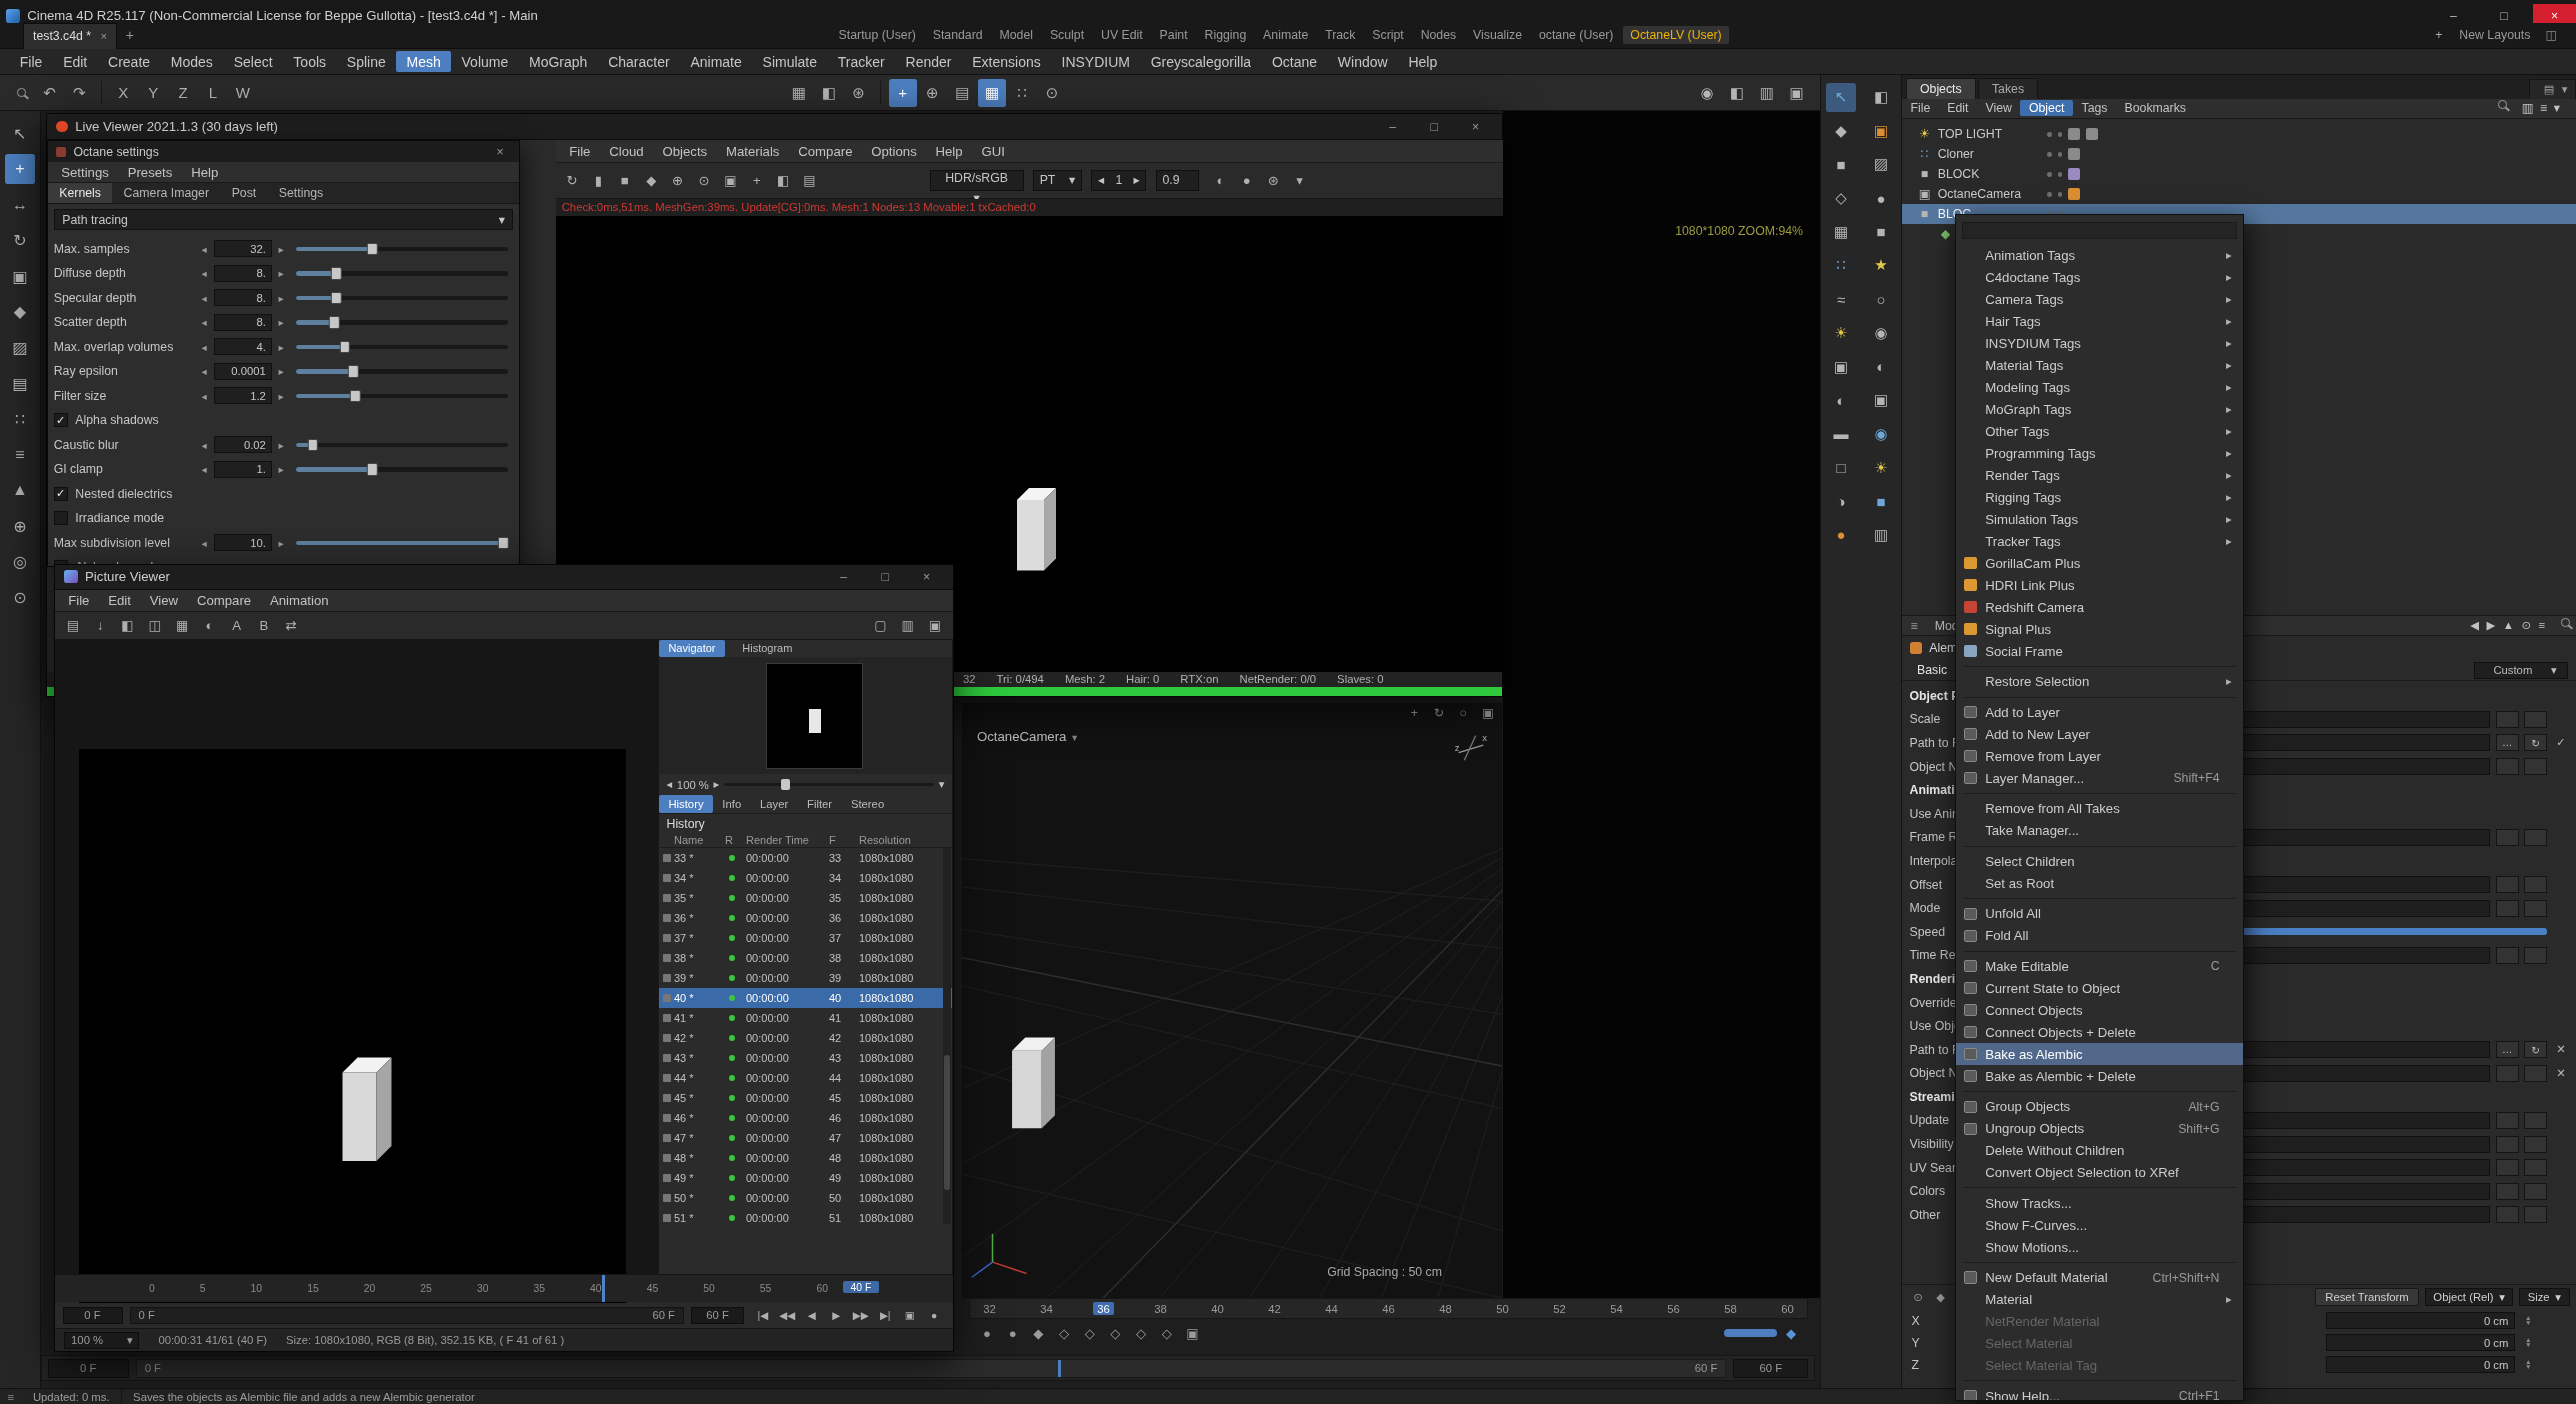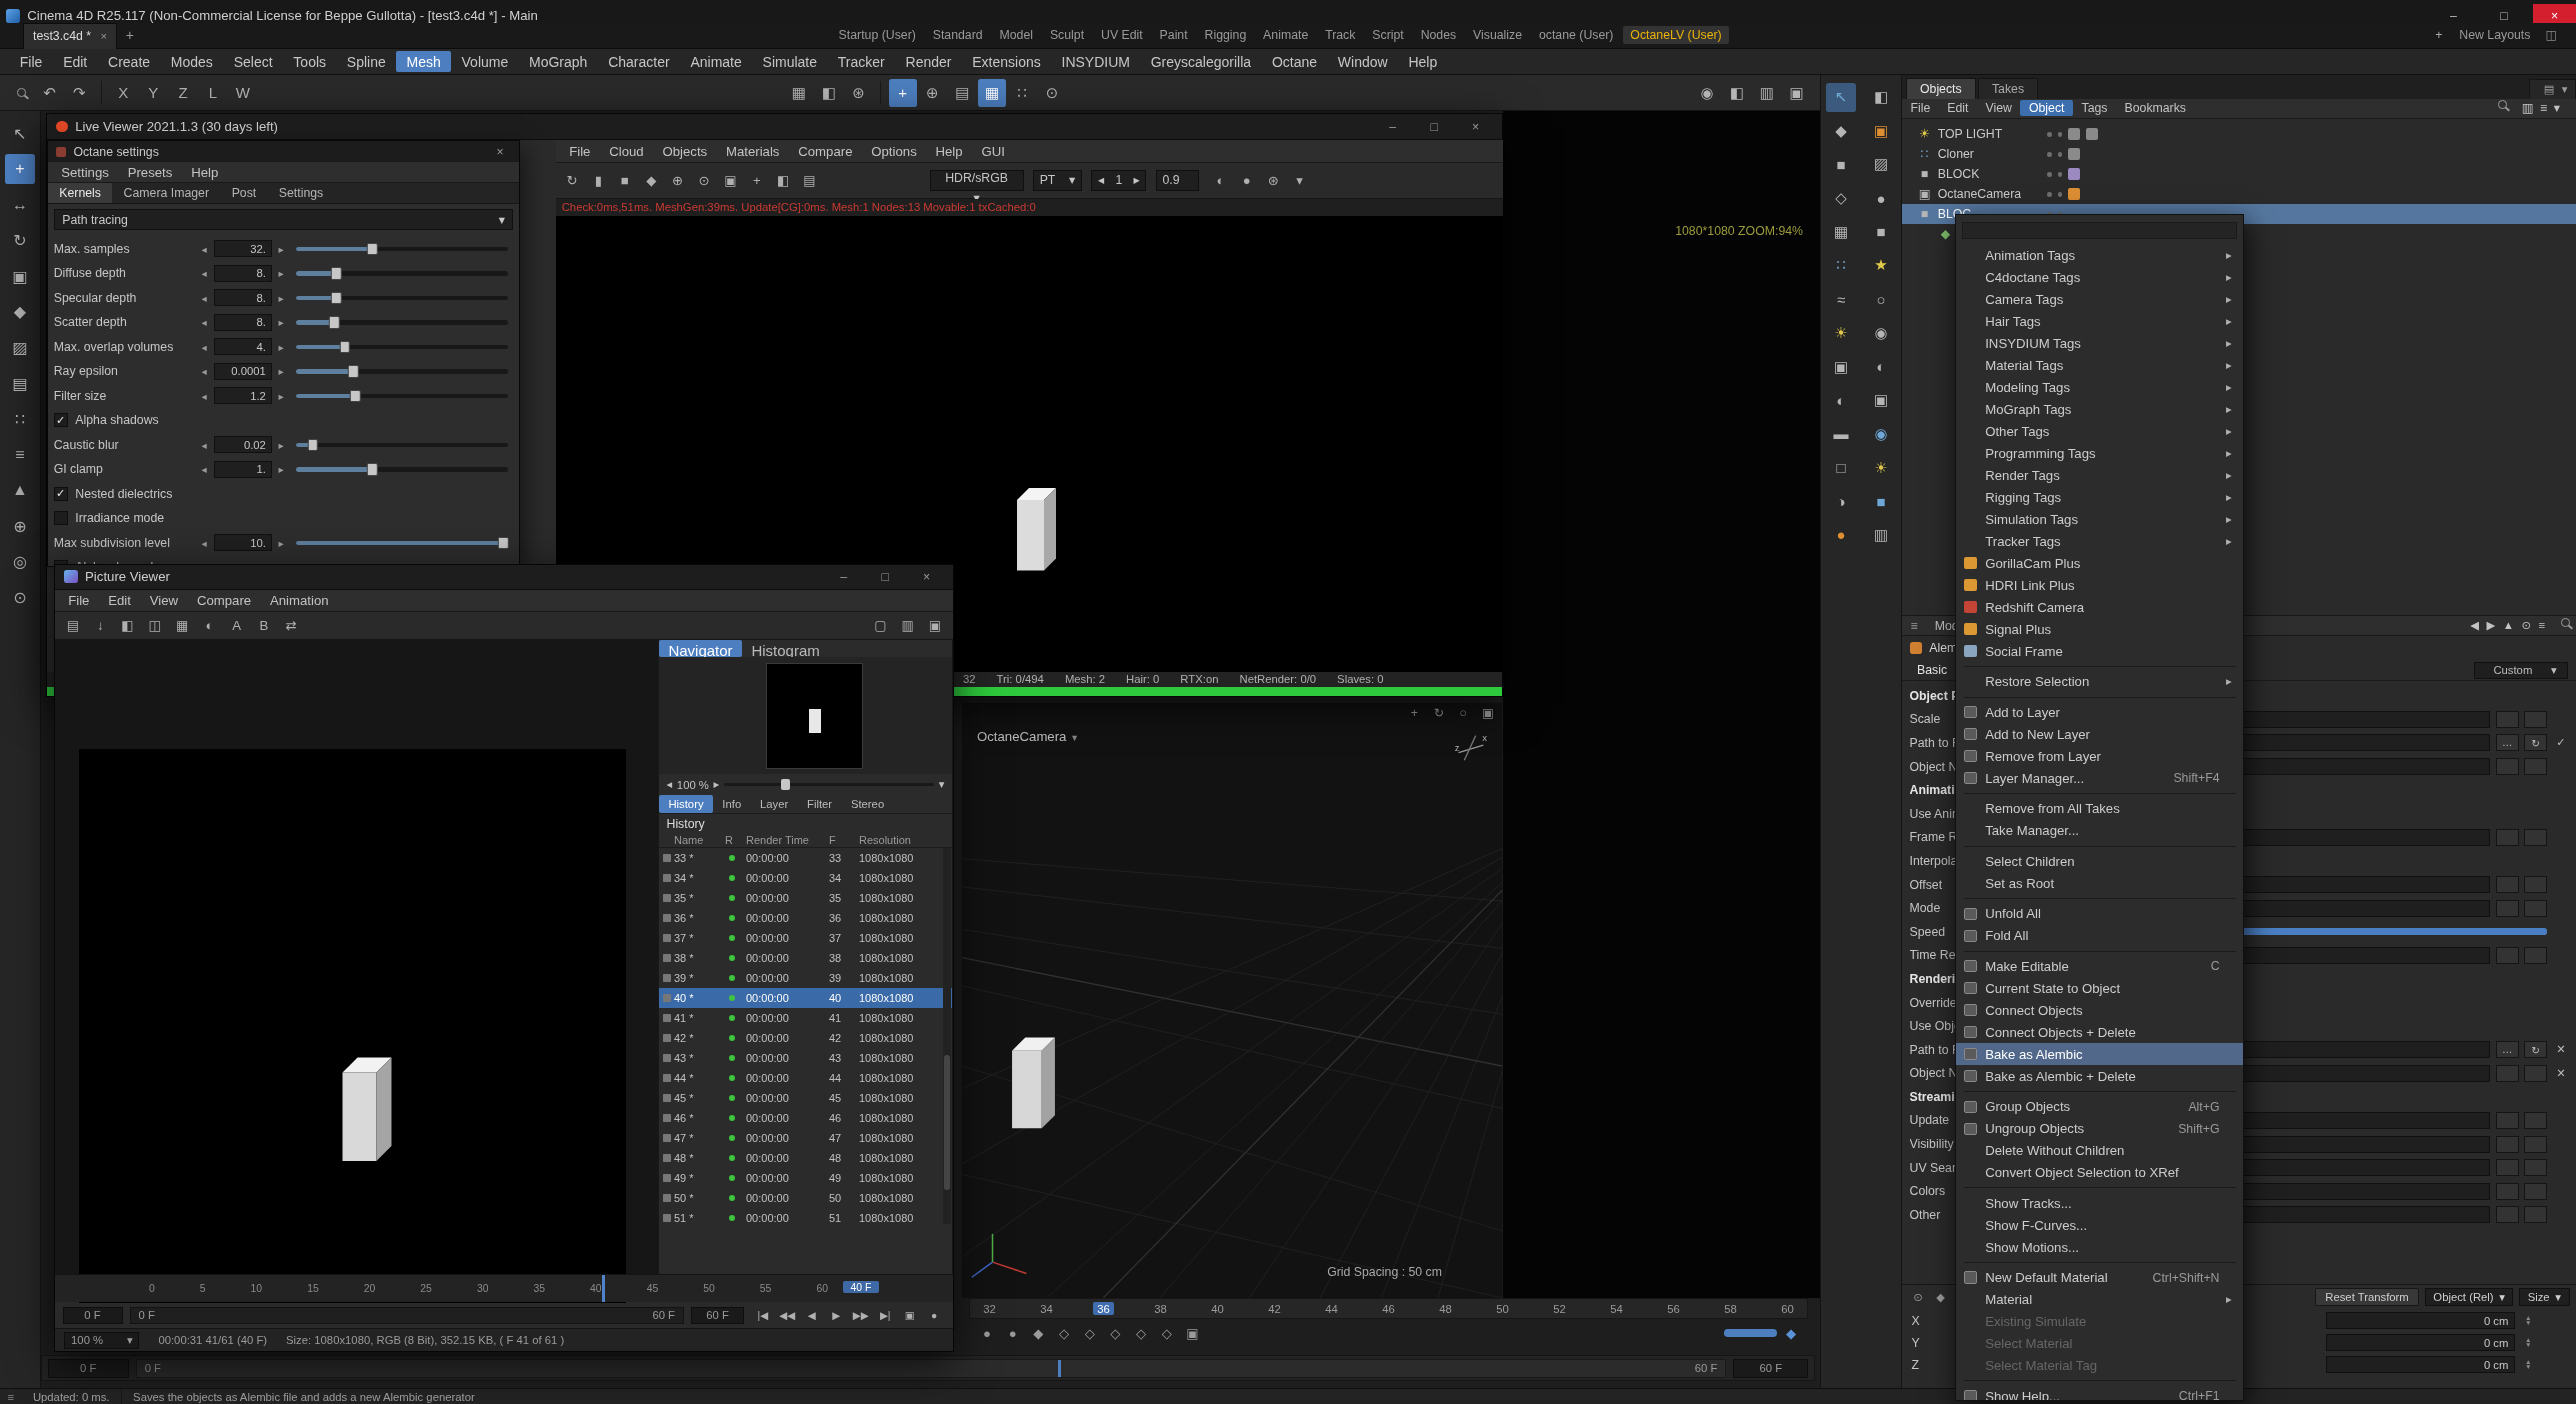--- a/index.html
+++ b/index.html
@@ -134,21 +134,21 @@
   .cbx{width:14px;height:14px;background:#1d1d1d;border:0.9px solid #0e0e0e;display:flex;align-items:center;
        justify-content:center;color:#e8e8e8;font-size:11.3px;margin-right:3.8px;}
 
   
   #pv{left:54px;top:564px;width:900px;height:788px;z-index:30;display:flex;flex-direction:column;}
   .pvlogo{width:13.2px;height:13.2px;border-radius:2.8px;background:linear-gradient(135deg,#66b2ee,#7a4fc0);}
   .pvtools{height:28px;background:#2a2a2a;border-bottom:0.9px solid #161616;display:flex;align-items:center;gap:2.8px;padding:0 5.7px;}
   .pvbody{flex:1;position:relative;background:#161616;}
   .pvimage{position:absolute;left:23.6px;top:109px;width:547px;height:554px;background:#000;}
   .pvside{position:absolute;left:603px;top:0;width:294px;height:636px;background:#2b2b2b;border-left:0.9px solid #191919;}
-  .navtabs{height:17px;display:flex;font-size:15px;}
+  .navtabs{height:17px;display:flex;font-size:11px;gap:8px;}
   .navtabs span{padding:1.9px 9.4px;color:#bbb;}
   .navtabs span.active{background:#4d7fc0;color:#fff;border-radius:1.9px;}
   .thumbwrap{height:117px;background:#242424;position:relative;}
   .thumb{position:absolute;left:107px;top:5.7px;width:97px;height:106px;background:#000;border:0.9px solid #3a3a3a;}
   .minibox{position:absolute;left:42px;top:45px;width:12.3px;height:24.5px;background:#e8e8e8;}
   .zoomrow{height:21px;display:flex;align-items:center;gap:4.7px;padding:0 7.5px;font-size:11.3px;color:#c0c0c0;}
   .zslider{flex:1;height:3.8px;background:#191919;border-radius:1.9px;position:relative;}
   .zslider i{position:absolute;left:27%;top:-3.8px;width:9.4px;height:11.3px;background:#c7c7c7;border-radius:1.9px;}
   .pvtabs{height:19px;display:flex;font-size:11.3px;border-bottom:0.9px solid #1c1c1c;}
   .pvtabs span{padding:2.8px 9.4px;color:#bbb;}
@@ -1777,21 +1777,21 @@
           <span class="carrow"></span>
         </div>
         <div class="citem">
           <span class="cic"></span>
           <span class="clabel">Material</span>
           <span class="cshort"></span>
           <span class="carrow">▸</span>
         </div>
         <div class="citem disabled">
           <span class="cic"></span>
-          <span class="clabel">Existing Simulate</span>
+          <span class="clabel">NetRender Material</span>
           <span class="cshort"></span>
           <span class="carrow"></span>
         </div>
         <div class="citem disabled">
           <span class="cic"></span>
           <span class="clabel">Select Material</span>
           <span class="cshort"></span>
           <span class="carrow"></span>
         </div>
         <div class="citem disabled">

